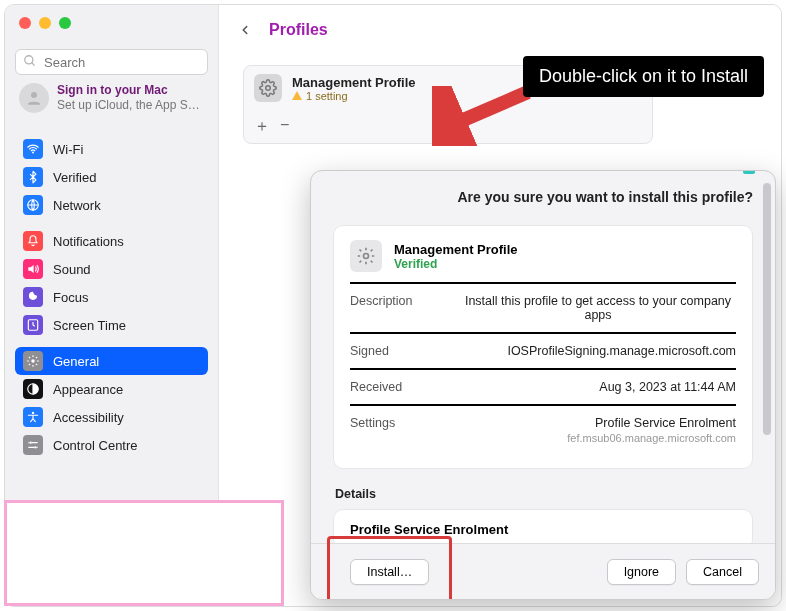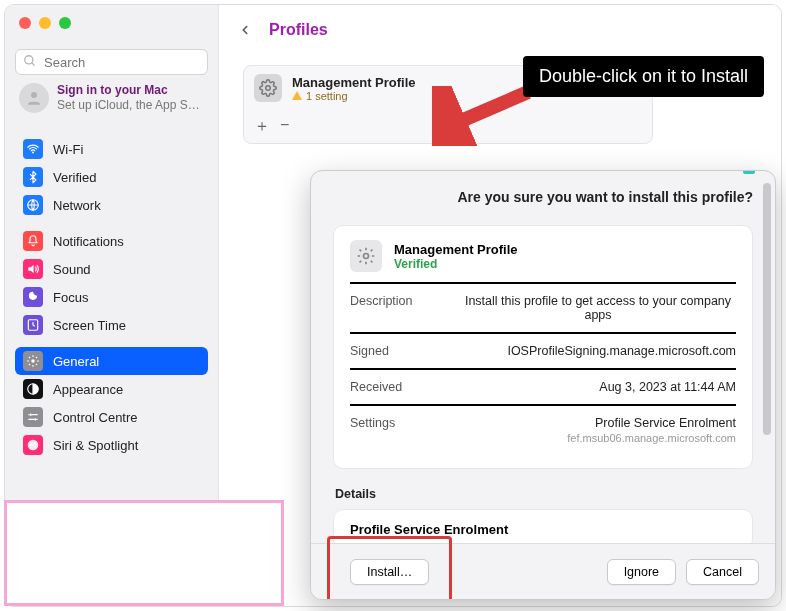--- a/index.html
+++ b/index.html
@@ -186,37 +186,37 @@
           <div class="ic" style="background: rgb(17, 17, 17); color: rgb(255, 255, 255);">
             <svg viewBox="0 0 24 24">
               <circle cx="12" cy="12" r="9" stroke="currentColor" fill="none" stroke-width="2"></circle>
               <path d="M12 3v18" stroke="currentColor" stroke-width="2"></path>
               <path d="M12 3a9 9 0 0 1 0 18z" fill="currentColor"></path>
             </svg>
           </div>
           <span>Appearance</span>
         </div>
         <div class="navitem">
+          <div class="ic" style="background: rgb(30, 123, 255); color: rgb(255, 255, 255);">
+            <svg viewBox="0 0 24 24">
+              <circle cx="12" cy="5" r="2" fill="currentColor"></circle>
+              <path d="M4 9h16M12 9v6M12 15l-4 5M12 15l4 5" stroke="currentColor" stroke-width="2" stroke-linecap="round"></path>
+            </svg>
+          </div>
+          <span>Accessibility</span>
+        </div>
+        <div class="navitem">
           <div class="ic" style="background: rgb(142, 142, 147); color: rgb(255, 255, 255);">
             <svg viewBox="0 0 24 24">
               <circle cx="8" cy="8" r="2" fill="currentColor"></circle>
               <circle cx="16" cy="16" r="2" fill="currentColor"></circle>
               <path d="M4 8h2M10 8h10M4 16h10M18 16h2" stroke="currentColor" stroke-width="2"></path>
             </svg>
           </div>
           <span>Control Centre</span>
-        </div>
-        <div class="navitem">
-          <div class="ic" style="background: rgb(255, 45, 120); color: rgb(255, 255, 255);">
-            <svg viewBox="0 0 24 24">
-              <circle cx="12" cy="12" r="9" fill="currentColor" opacity=".9"></circle>
-              <path d="M6 12c2-4 4 4 6 0s4-4 6 0" stroke="#fff" fill="none" stroke-width="1.6"></path>
-            </svg>
-          </div>
-          <span>Siri &amp; Spotlight</span>
         </div>
       </div>
   </div>
 
   <div class="main">
     <div class="toolbar">
       <div class="back">
         <svg width="14" height="14" viewBox="0 0 24 24" fill="none" stroke="#555" stroke-width="2.6" stroke-linecap="round" stroke-linejoin="round">
             <polyline points="15 18 9 12 15 6"></polyline>
           </svg>

